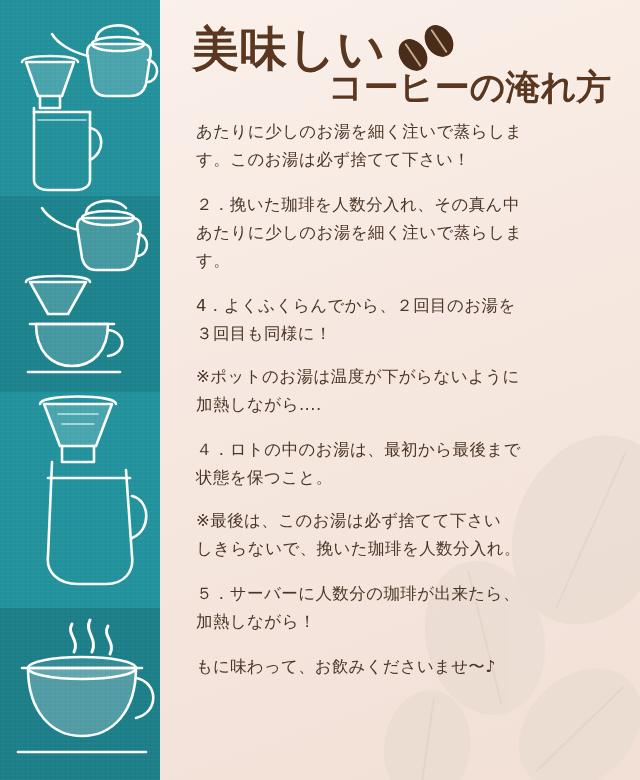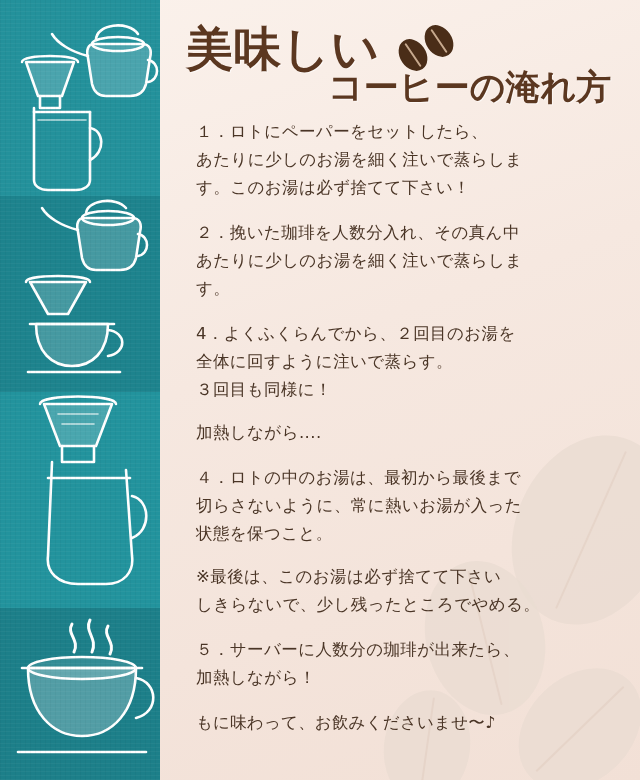--- a/index.html
+++ b/index.html
@@ -77,21 +77,21 @@
   
   .header {
     position: absolute;
     left: 178px;
     top: 16px;
     width: 452px;
     height: 96px;
   }
   .title-main {
     position: absolute;
-    left: 8px;
+    left: 14px;
     top: 2px;
     font-family: "DejaVu Serif", serif;
     font-size: 47px;
     font-weight: bold;
     color: #5b3720;
     letter-spacing: 1px;
     text-shadow: 1px 1px 0 rgba(255,255,255,.6);
   }
   .title-sub {
     position: absolute;
@@ -228,50 +228,48 @@
     <div class="header-beans">
       <div class="hb hb1"></div>
       <div class="hb hb2"></div>
     </div>
     <div class="title-sub">コーヒーの淹れ方</div>
   </div>
 
   <div class="content">
 
     <div class="block">
-      <p>１．ロトにペーパーをセットしたら、</p>
       <p>あたりに少しのお湯を細く注いで蒸らしま</p>
       <p>す。このお湯は必ず捨てて下さい！</p>
     </div>
 
     <div class="block">
       <p>２．挽いた珈琲を人数分入れ、その真ん中</p>
       <p>あたりに少しのお湯を細く注いで蒸らしま</p>
       <p>す。</p>
     </div>
 
     <div class="block tight">
       <p>4．よくふくらんでから、２回目のお湯を</p>
-      <p>全体に回すように注いで蒸らす。</p>
       <p>３回目も同様に！</p>
     </div>
 
     <div class="block note">
+      <p>※ポットのお湯は温度が下がらないように</p>
       <p>加熱しながら....</p>
     </div>
 
     <div class="block tight">
       <p>４．ロトの中のお湯は、最初から最後まで</p>
-      <p>切らさないように、常に熱いお湯が入った</p>
       <p>状態を保つこと。</p>
     </div>
 
     <div class="block note">
       <p>※最後は、このお湯は必ず捨てて下さい</p>
-      <p>しきらないで、少し残ったところでやめる。</p>
+      <p>しきらないで、挽いた珈琲を人数分入れ。</p>
     </div>
 
     <div class="block">
       <p>５．サーバーに人数分の珈琲が出来たら、</p>
       <p>加熱しながら！</p>
     </div>
 
     <div class="block closing">
       <p>もに味わって、お飲みくださいませ〜♪</p>
     </div>

